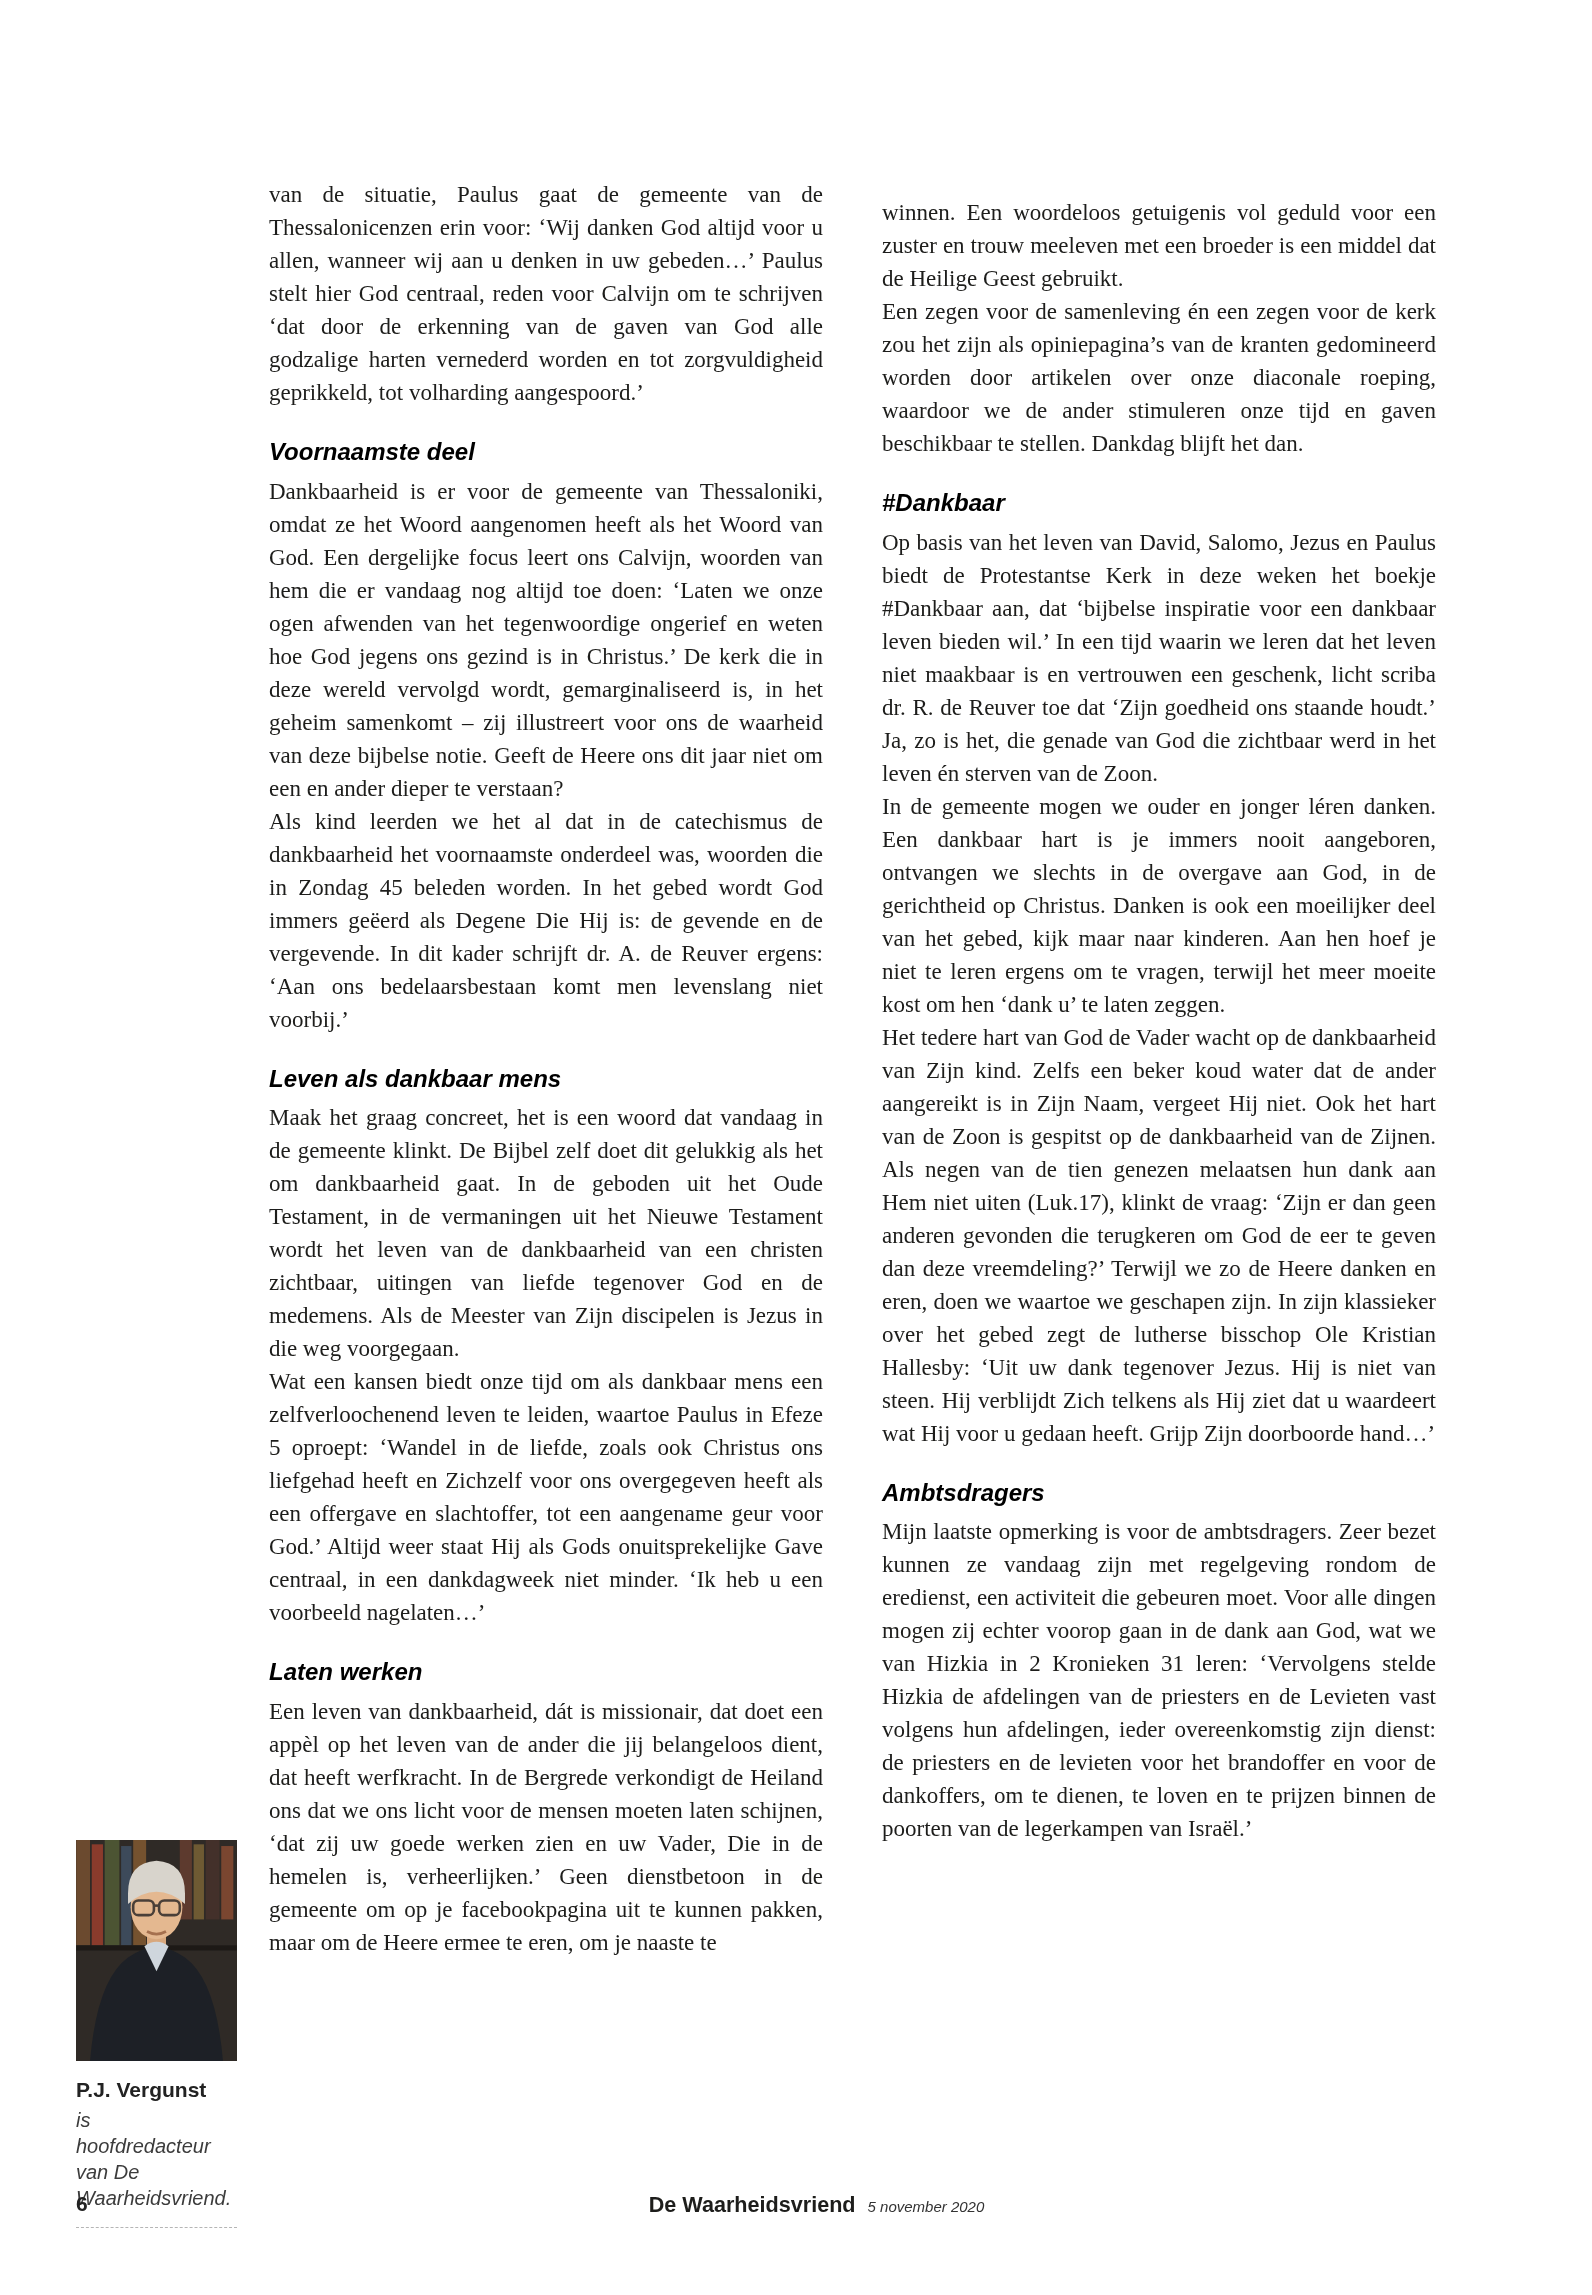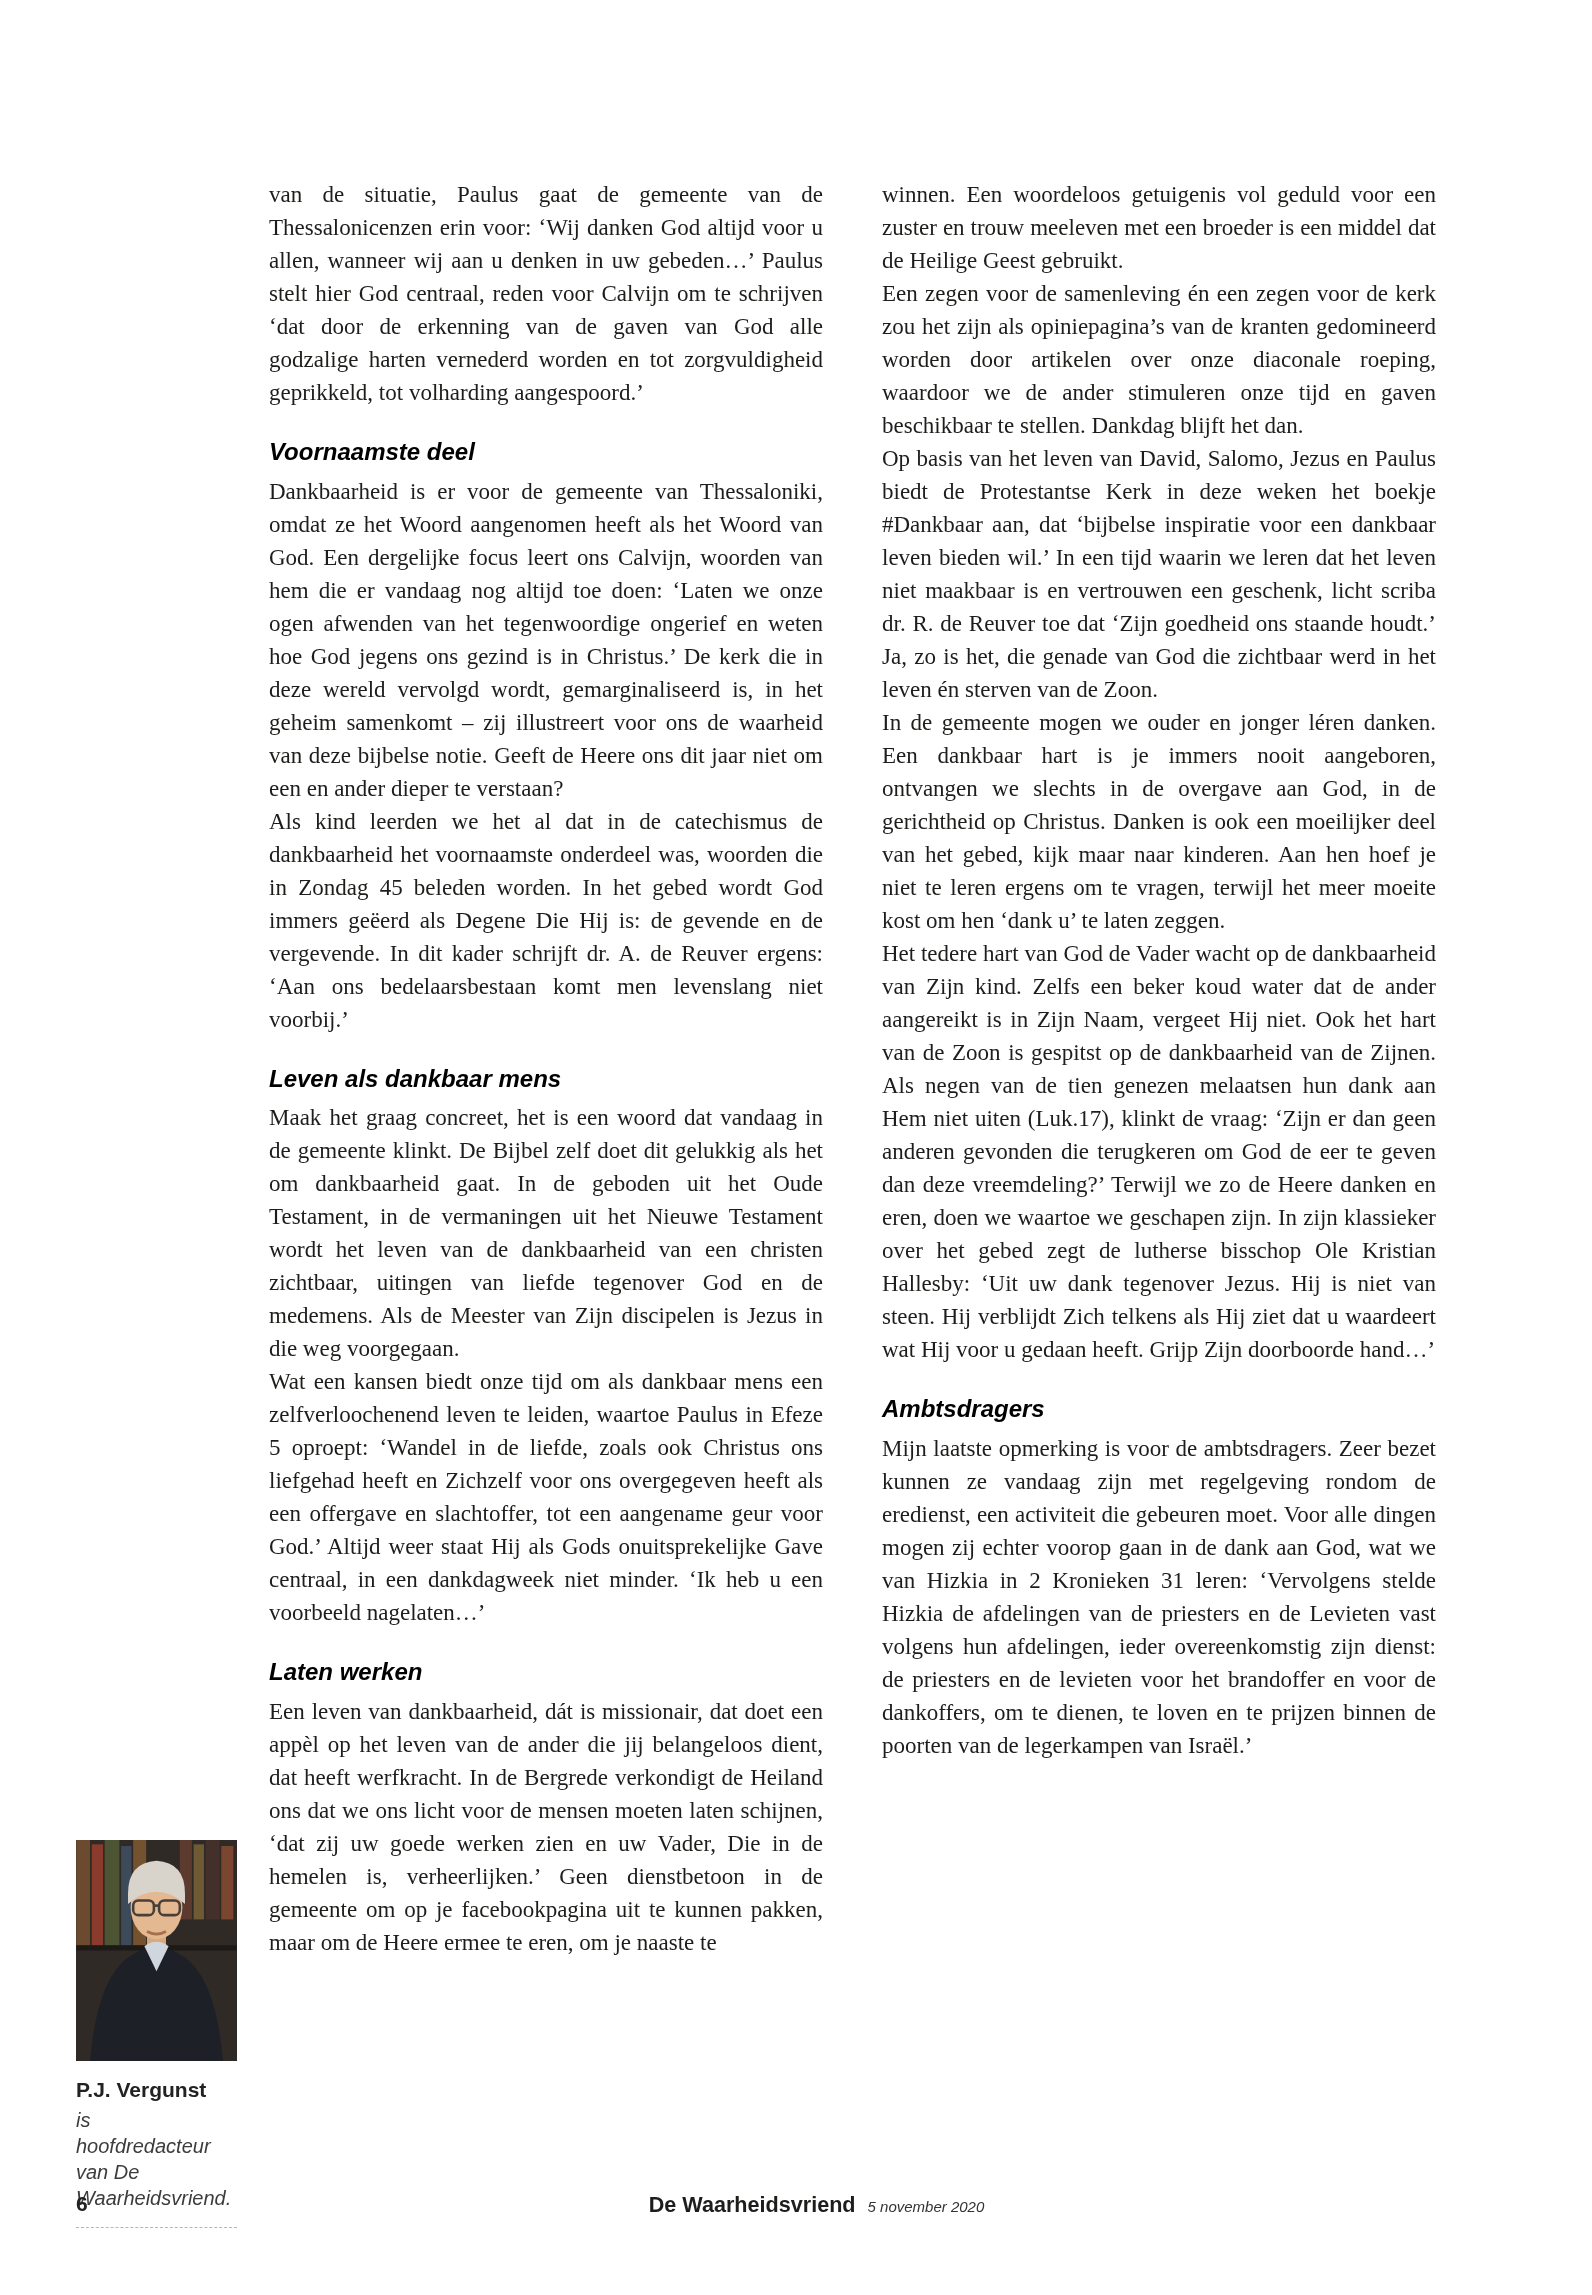--- a/index.html
+++ b/index.html
@@ -14,21 +14,21 @@
   }
   .col {
     position:absolute;
     top:178px;
     width:554px;
     font-size:23px;
     line-height:33px;
     text-align:justify;
   }
   .col-left  { left:269px; }
-  .col-right { left:882px; }
+  .col-right { left:882px;margin-top:18px; }
   .col p { margin:0; }
   .col h3 {
     font-family:"Liberation Sans", sans-serif;
     font-style:italic;
     font-weight:700;
     font-size:24px;
     line-height:29px;
     color:#000000;
     margin:28px 0 8.6px 0;
     text-align:left;
@@ -103,20 +103,21 @@
     <h3>Leven als dankbaar mens</h3>
     <p>Maak het graag concreet, het is een woord dat vandaag in de gemeente klinkt. De Bijbel zelf doet dit gelukkig als het om dankbaarheid gaat. In de geboden uit het Oude Testament, in de vermaningen uit het Nieuwe Testament wordt het leven van de dankbaarheid van een christen zichtbaar, uitingen van liefde tegenover God en de medemens. Als de Meester van Zijn discipelen is Jezus in die weg voorgegaan.</p>
     <p>Wat een kansen biedt onze tijd om als dankbaar mens een zelfverloochenend leven te leiden, waartoe Paulus in Efeze 5 oproept: ‘Wandel in de liefde, zoals ook Christus ons liefgehad heeft en Zichzelf voor ons overgegeven heeft als een offergave en slachtoffer, tot een aangename geur voor God.’ Altijd weer staat Hij als Gods onuitsprekelijke Gave centraal, in een dankdagweek niet minder. ‘Ik heb u een voorbeeld nagelaten…’</p>
     <h3>Laten werken</h3>
     <p>Een leven van dankbaarheid, dát is missionair, dat doet een appèl op het leven van de ander die jij belangeloos dient, dat heeft werfkracht. In de Bergrede verkondigt de Heiland ons dat we ons licht voor de mensen moeten laten schijnen, ‘dat zij uw goede werken zien en uw Vader, Die in de hemelen is, verheerlijken.’ Geen dienstbetoon in de gemeente om op je facebookpagina uit te kunnen pakken, maar om de Heere ermee te eren, om je naaste te</p>
   </section>
 
   <section class="col col-right">
     <p>winnen. Een woordeloos getuigenis vol geduld voor een zuster en trouw meeleven met een broeder is een middel dat de Heilige Geest gebruikt.</p>
     <p>Een zegen voor de samenleving én een zegen voor de kerk zou het zijn als opiniepagina’s van de kranten gedomineerd worden door artikelen over onze diaconale roeping, waardoor we de ander stimuleren onze tijd en gaven beschikbaar te stellen. Dankdag blijft het dan.</p>
+    <h3>#Dankbaar</h3>
     <p>Op basis van het leven van David, Salomo, Jezus en Paulus biedt de Protestantse Kerk in deze weken het boekje #Dankbaar aan, dat ‘bijbelse inspiratie voor een dankbaar leven bieden wil.’ In een tijd waarin we leren dat het leven niet maakbaar is en vertrouwen een geschenk, licht scriba dr. R. de Reuver toe dat ‘Zijn goedheid ons staande houdt.’ Ja, zo is het, die genade van God die zichtbaar werd in het leven én sterven van de Zoon.</p>
     <p>In de gemeente mogen we ouder en jonger léren danken. Een dankbaar hart is je immers nooit aangeboren, ontvangen we slechts in de overgave aan God, in de gerichtheid op Christus. Danken is ook een moeilijker deel van het gebed, kijk maar naar kinderen. Aan hen hoef je niet te leren ergens om te vragen, terwijl het meer moeite kost om hen ‘dank u’ te laten zeggen.</p>
     <p>Het tedere hart van God de Vader wacht op de dankbaarheid van Zijn kind. Zelfs een beker koud water dat de ander aangereikt is in Zijn Naam, vergeet Hij niet. Ook het hart van de Zoon is gespitst op de dankbaarheid van de Zijnen. Als negen van de tien genezen melaatsen hun dank aan Hem niet uiten (Luk.17), klinkt de vraag: ‘Zijn er dan geen anderen gevonden die terugkeren om God de eer te geven dan deze vreemdeling?’ Terwijl we zo de Heere danken en eren, doen we waartoe we geschapen zijn. In zijn klassieker over het gebed zegt de lutherse bisschop Ole Kristian Hallesby: ‘Uit uw dank tegenover Jezus. Hij is niet van steen. Hij verblijdt Zich telkens als Hij ziet dat u waardeert wat Hij voor u gedaan heeft. Grijp Zijn doorboorde hand…’</p>
     <h3>Ambtsdragers</h3>
     <p>Mijn laatste opmerking is voor de ambtsdragers. Zeer bezet kunnen ze vandaag zijn met regelgeving rondom de eredienst, een activiteit die gebeuren moet. Voor alle dingen mogen zij echter voorop gaan in de dank aan God, wat we van Hizkia in 2 Kronieken 31 leren: ‘Vervolgens stelde Hizkia de afdelingen van de priesters en de Levieten vast volgens hun afdelingen, ieder overeenkomstig zijn dienst: de priesters en de levieten voor het brandoffer en voor de dankoffers, om te dienen, te loven en te prijzen binnen de poorten van de legerkampen van Israël.’</p>
   </section>
 
   <aside class="author">
     <div class="photo">
       <svg viewBox="0 0 186 256" width="161" height="221" xmlns="http://www.w3.org/2000/svg">

